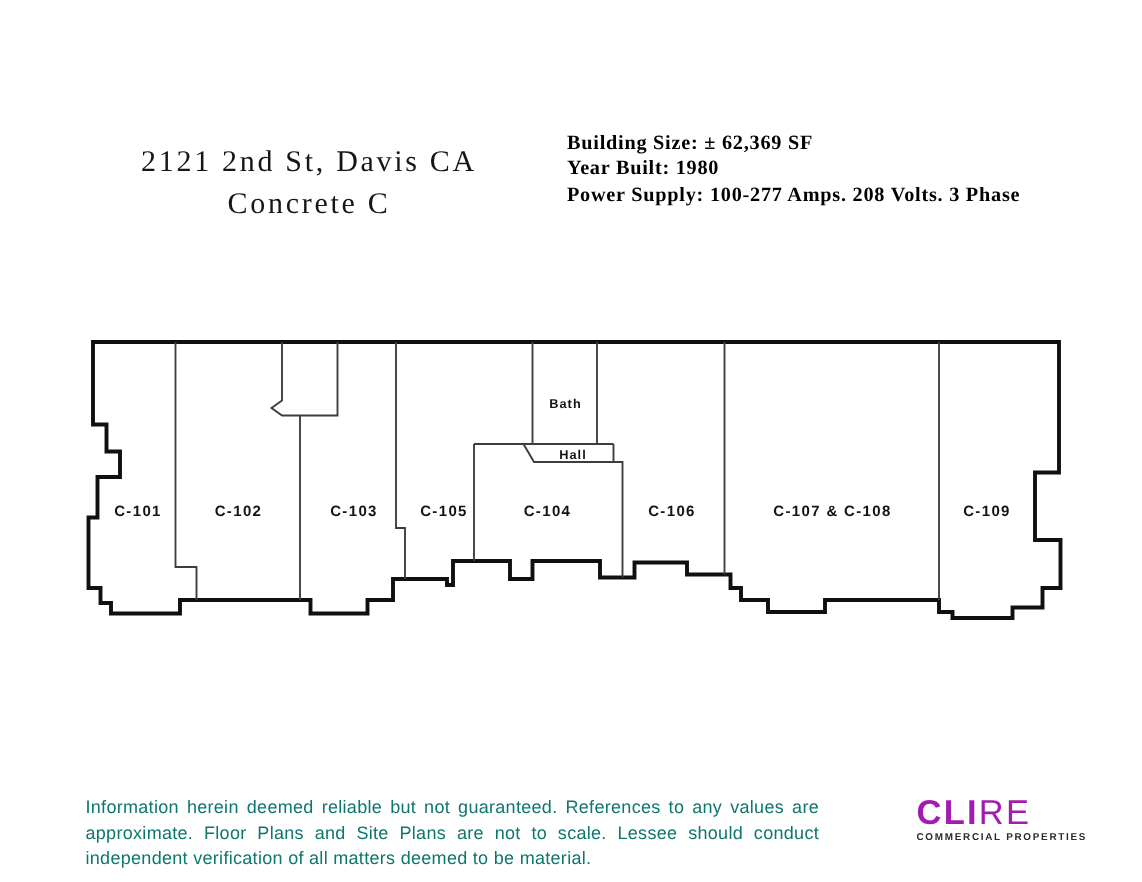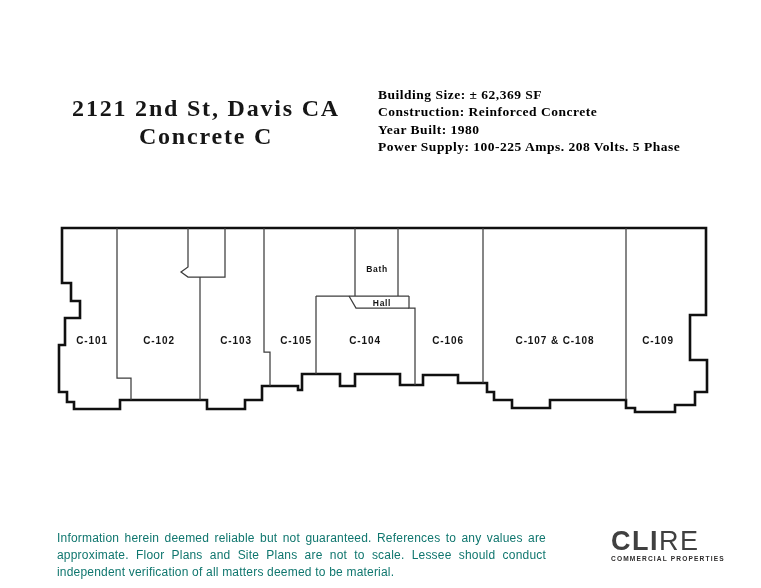--- a/index.html
+++ b/index.html
@@ -3,22 +3,22 @@
 <meta charset="utf-8">
 <style>
   html,body{margin:0;padding:0;background:#ffffff;}
   .page{
     position:relative;width:761px;height:588px;background:#ffffff;overflow:hidden;
     font-family:"Liberation Sans",sans-serif;color:#1b1b1b;
   }
   
   .title-block{
     position:absolute;left:38px;top:94px;width:336px;text-align:center;
-    font-family:"Liberation Serif","DejaVu Serif",serif;font-weight:700;
-    font-size:24px;line-height:28px;letter-spacing:1.8px;color:#161616;
+    font-family:"Liberation Serif","DejaVu Serif",serif;font-weight:400;
+    font-size:20px;line-height:28px;letter-spacing:1.8px;color:#161616;
   }
   .details-block{
     position:absolute;left:378px;top:86px;width:350px;
     font-family:"Liberation Serif","DejaVu Serif",serif;font-weight:600;
     font-size:13.5px;line-height:17.3px;letter-spacing:0.5px;color:#000000;
   }
   
   svg.plan{position:absolute;left:0;top:0;width:761px;height:588px;}
   .outline{fill:none;stroke:#101010;stroke-width:2.6;stroke-linejoin:miter;}
   .wall{fill:none;stroke:#3d3d3d;stroke-width:1.25;stroke-linejoin:miter;}
@@ -31,44 +31,43 @@
     letter-spacing:0.7px;fill:#141414;text-anchor:middle;
   }
   
   .disclaimer{
     position:absolute;left:57px;top:530px;width:489px;
     font-size:12px;line-height:17px;letter-spacing:0.2px;
     text-align:justify;color:#0f766e;
   }
   .logo{position:absolute;left:611px;top:529px;width:130px;}
   .logo-word{
-    font-size:27px;line-height:24px;letter-spacing:1.5px;color:#404040;
+    font-size:23px;line-height:24px;letter-spacing:1.5px;color:#a21caf;
     font-weight:400;white-space:nowrap;
   }
   .logo-word .heavy{font-weight:700;}
   .logo-tagline{
     margin-top:2px;font-size:6.6px;font-weight:700;letter-spacing:1.15px;
     color:#2d2b2b;white-space:nowrap;
   }
 </style>
 </head>
 <body>
 
 <div class="page">
 
   <div class="title-block">
     <div>2121 2nd St, Davis CA</div>
     <div>Concrete C</div>
   </div>
 
   <div class="details-block">
     <div>Building Size: ± 62,369 SF</div>
-    <div>Construction: Reinforced Concrete</div>
     <div>Year Built: 1980</div>
-    <div>Power Supply: 100-225 Amps. 208 Volts. 5 Phase</div>
+    <div>Power Supply: 100-277 Amps. 208 Volts. 3 Phase</div>
   </div>
 
   <svg class="plan" viewBox="0 0 761 588">
 
     <path class="outline" d="
       M62,228 L706,228
       L706,315 L690,315 L690,360 L707,360 L707,392 L695,392 L695,405 L675,405
       L675,412 L635,412 L635,408 L626,408 L626,400 L550,400 L550,408 L512,408
       L512,400 L494,400 L494,392 L487,392 L487,383 L458,383 L458,375 L423,375
       L423,385 L400,385 L400,374 L355,374 L355,386 L340,386 L340,374 L302,374

